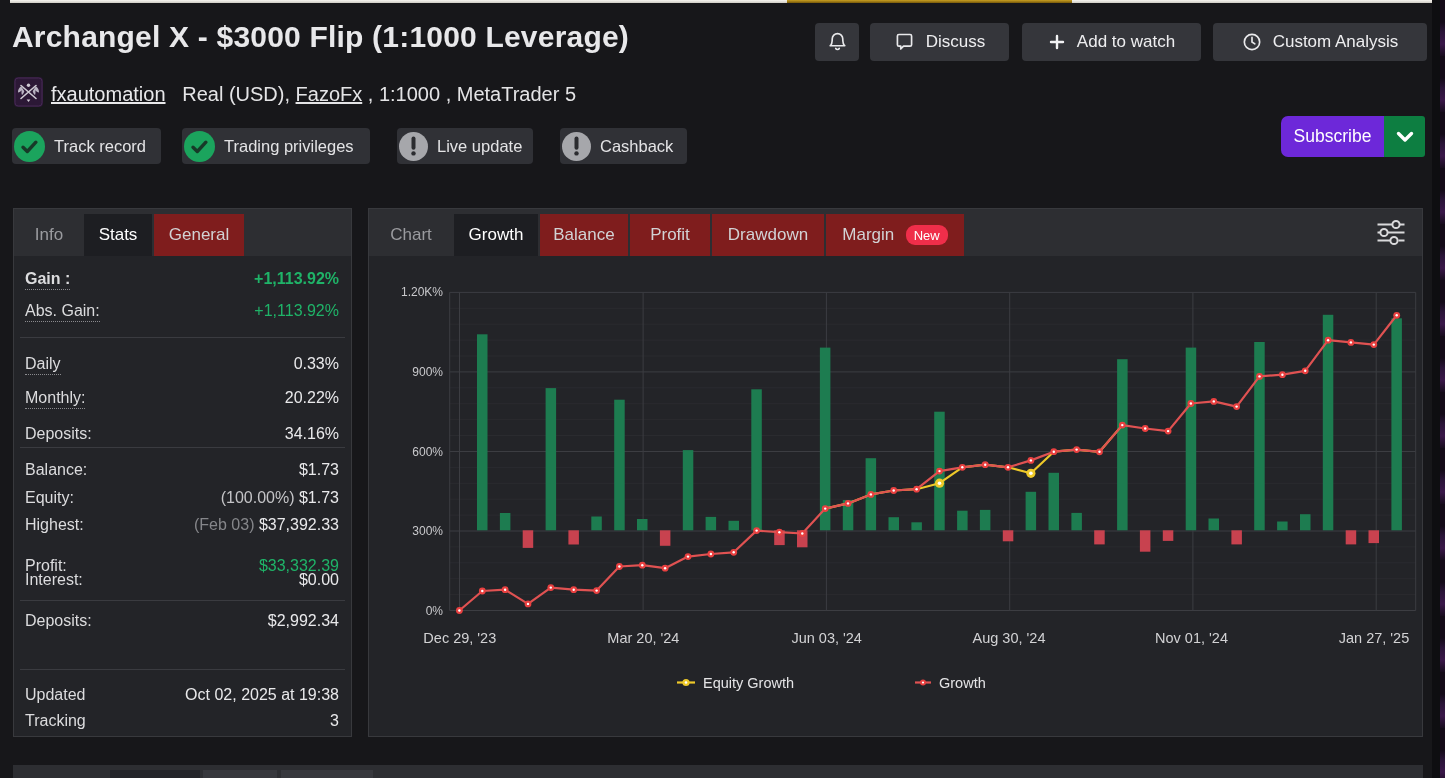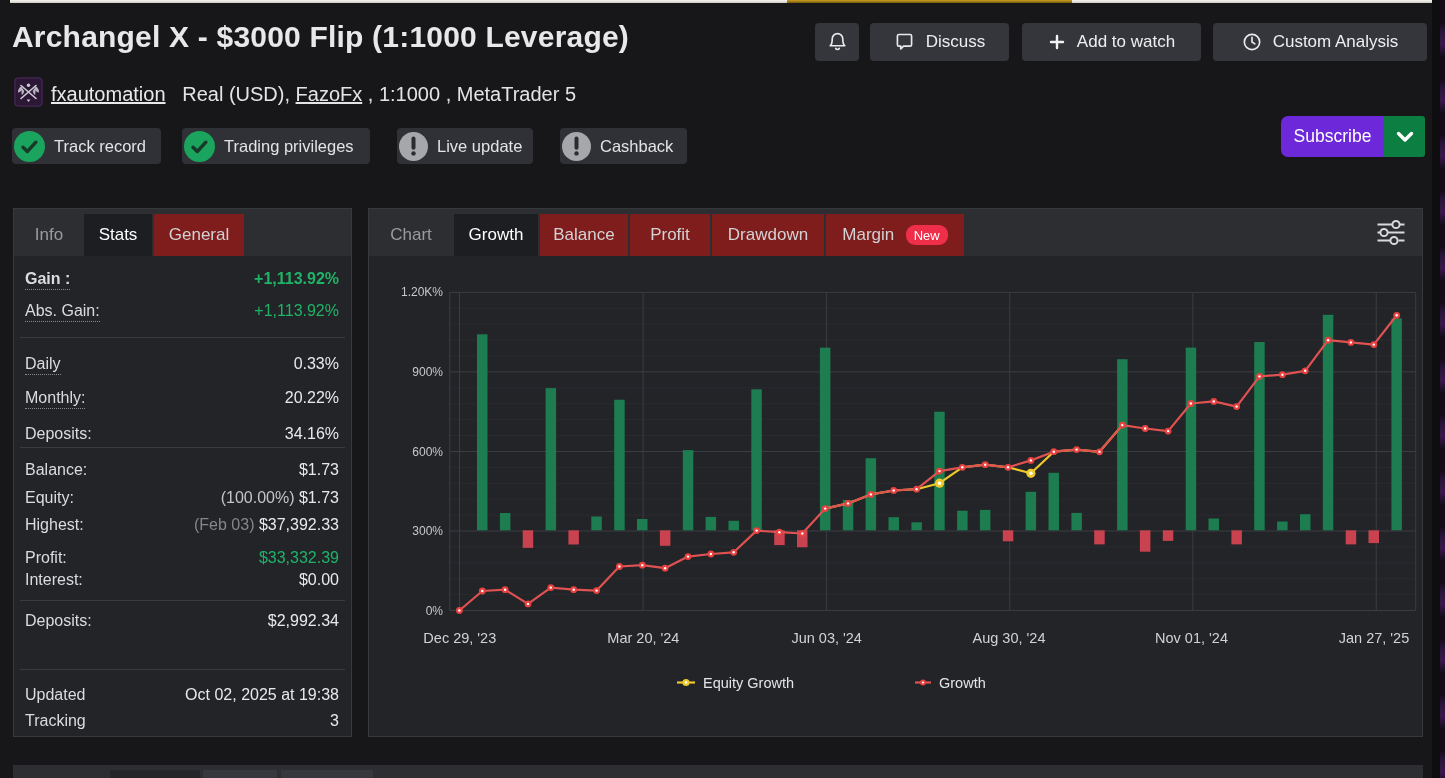--- a/index.html
+++ b/index.html
@@ -154,21 +154,21 @@
       <span class="val ">$1.73</span>
     </div>
     <div class="srow" style="top:280px">
       <span class="lbl">Equity:</span>
       <span class="val"><span style="color:#c4c4c7">(100.00%)</span> $1.73</span>
     </div>
     <div class="srow" style="top:307px">
       <span class="lbl">Highest:</span>
       <span class="val"><span class="dim">(Feb 03) </span>$37,392.33</span>
     </div>
-    <div class="srow" style="top:340px">
+    <div class="srow" style="top:348px">
       <span class="lbl">Profit:</span>
       <span class="val green">$33,332.39</span>
     </div>
     <div class="srow" style="top:362px">
       <span class="lbl">Interest:</span>
       <span class="val ">$0.00</span>
     </div>
     <div class="sep" style="top:391px"></div>
     <div class="srow" style="top:403px">
       <span class="lbl">Deposits:</span>

